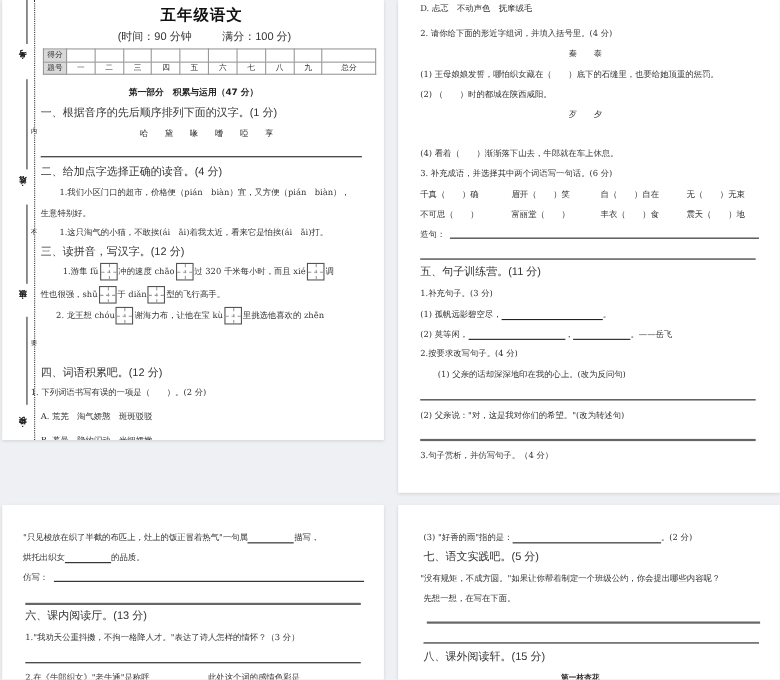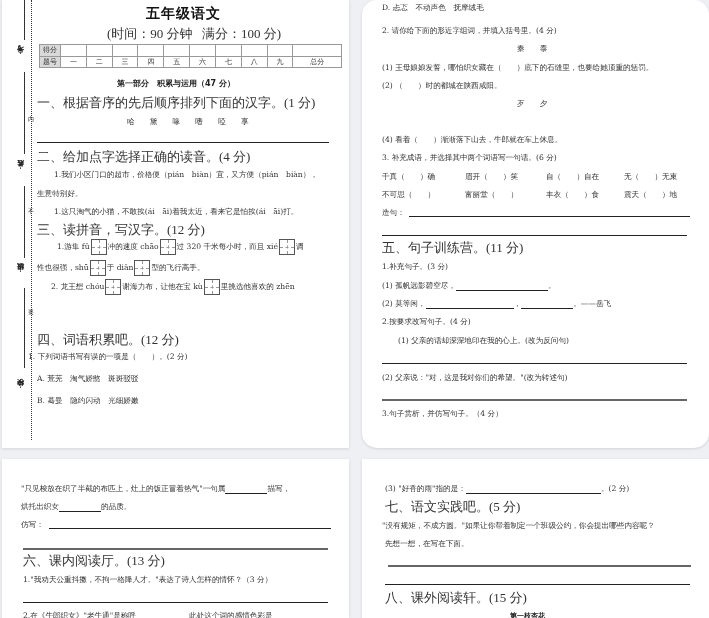--- a/index.html
+++ b/index.html
@@ -1,26 +1,26 @@
 <!DOCTYPE html>
 <html><head>
 <meta charset="utf-8">
 <style>
   * { box-sizing: border-box; margin: 0; padding: 0; }
   html, body { width: 709px; height: 618px; overflow: hidden; background: #eef0f4; }
   body { position: relative; font-family: "DejaVu Serif", "Liberation Serif", serif; color: #222; }
   .page { position: absolute; background: #fff; box-shadow: 0 1px 3px rgba(0,0,0,0.12); overflow: hidden; }
-  #p1 { left: 2px; top: 0; width: 347px; height: 448px; }
-  #p2 { left: 362px; top: 0; width: 347px; height: 448px; border-radius: 15px; }
+  #p1 { left: 2px; top: 0; width: 347px; height: 400px; }
+  #p2 { left: 362px; top: 0; width: 347px; height: 448px; }
   #p3 { left: 2px; top: 459px; width: 347px; height: 159px; }
   #p4 { left: 362px; top: 459px; width: 347px; height: 159px; }
   .abs { position: absolute; white-space: nowrap; }
   .t { font-size: 7.6px; line-height: 10px; color: #333; }
   .h { font-family: "DejaVu Sans", "Liberation Sans", sans-serif; font-size: 8px; line-height: 10px; color: #222; font-weight: bold; }
-  .hs { font-family: Liberation Serif, serif; font-size: 13px; line-height: 10px; color: #333; }
+  .hs { font-family: Liberation Sans, sans-serif; font-size: 10px; line-height: 10px; color: #333; }
   .title { font-family: "DejaVu Sans", "Liberation Sans", sans-serif; font-size: 14px; font-weight: bold; color: #111; letter-spacing: 1px; }
   .line { position: absolute; height: 1px; background: #222; }
   .line.grey { background: #666; height: 1.5px; }
   .uline { display: inline-block; border-bottom: 1px solid #222; height: 9px; vertical-align: bottom; }
   
   .dotted { position: absolute; left: 29px; top: 0; height: 440px; border-left: 1px dotted #333; }
   .vseg { position: absolute; left: 22px; width: 1.3px; background: #333; }
   .vlabel { position: absolute; left: 14px; width: 14px; font-family: "DejaVu Sans", "Liberation Sans", sans-serif; font-size: 7px; font-weight: bold; writing-mode: vertical-rl; transform: rotate(180deg); text-align: center; color: #222; }
   .mk { position: absolute; left: 26px; font-size: 6px; color: #333; }
   

